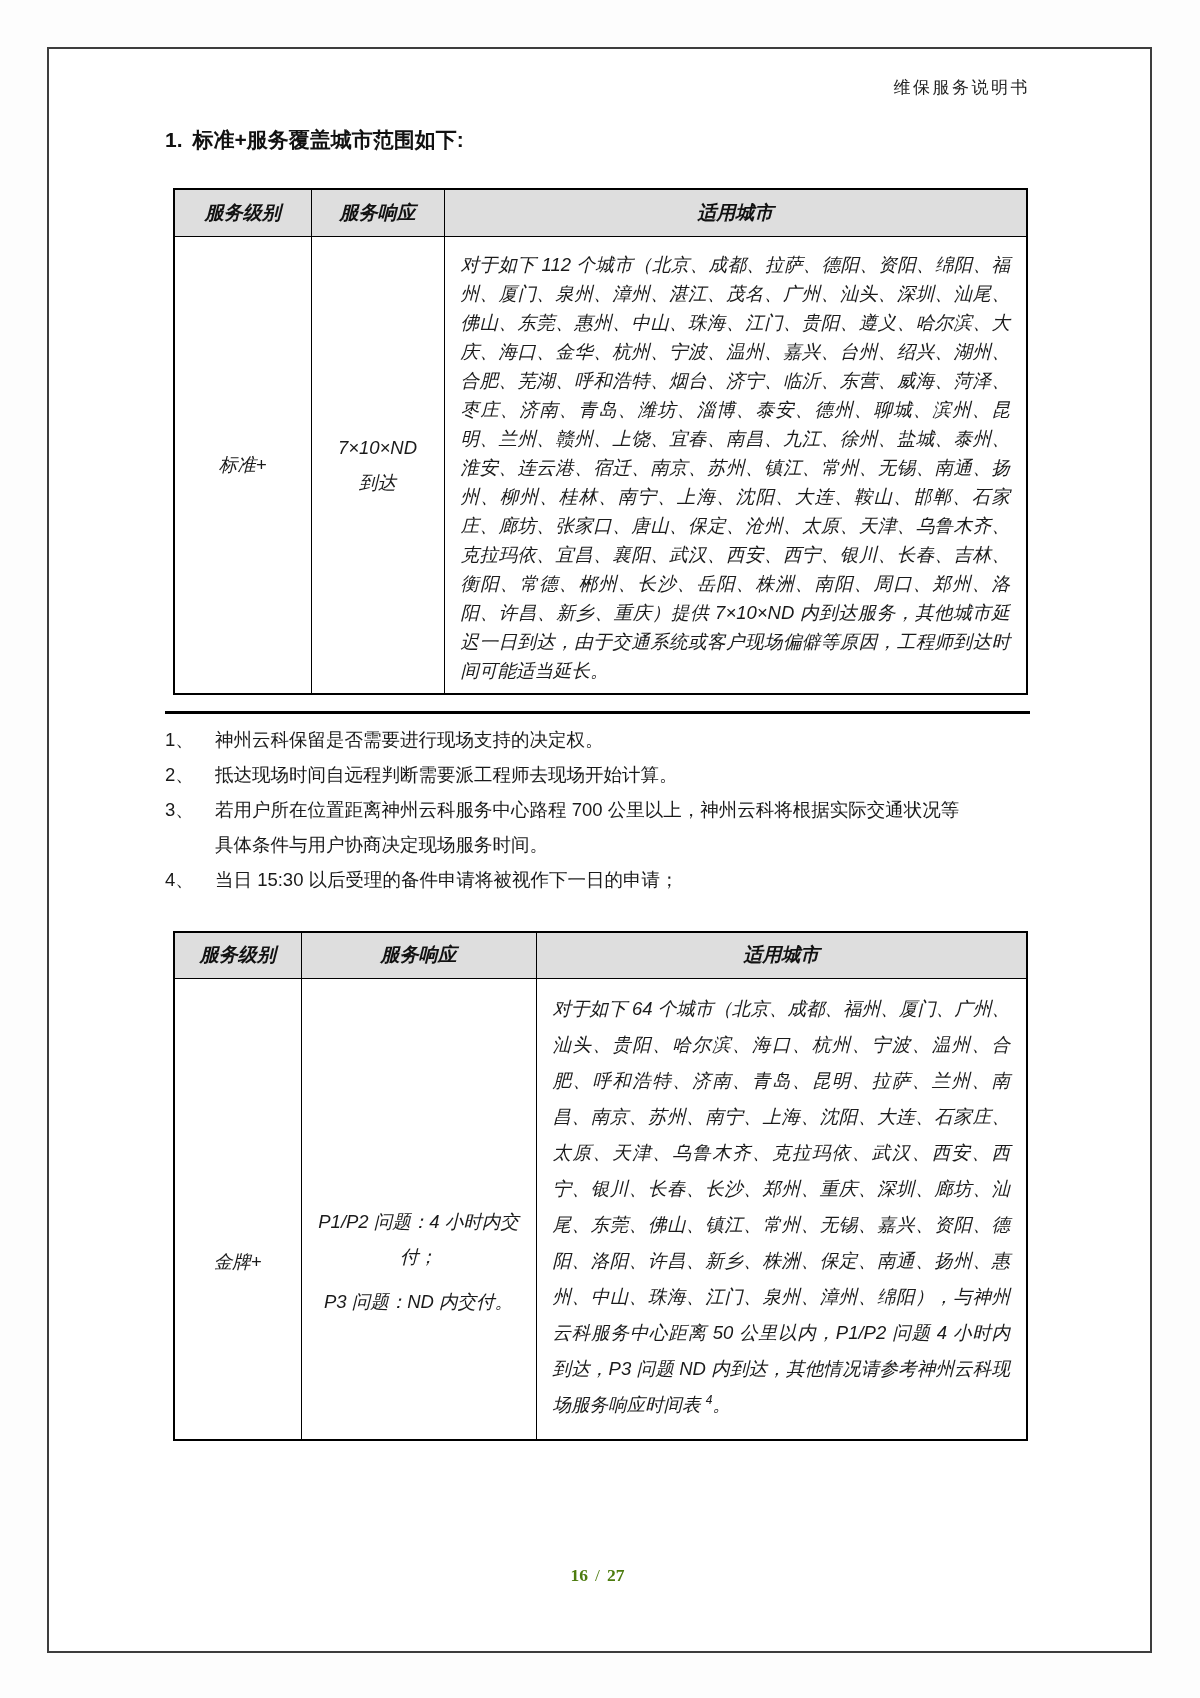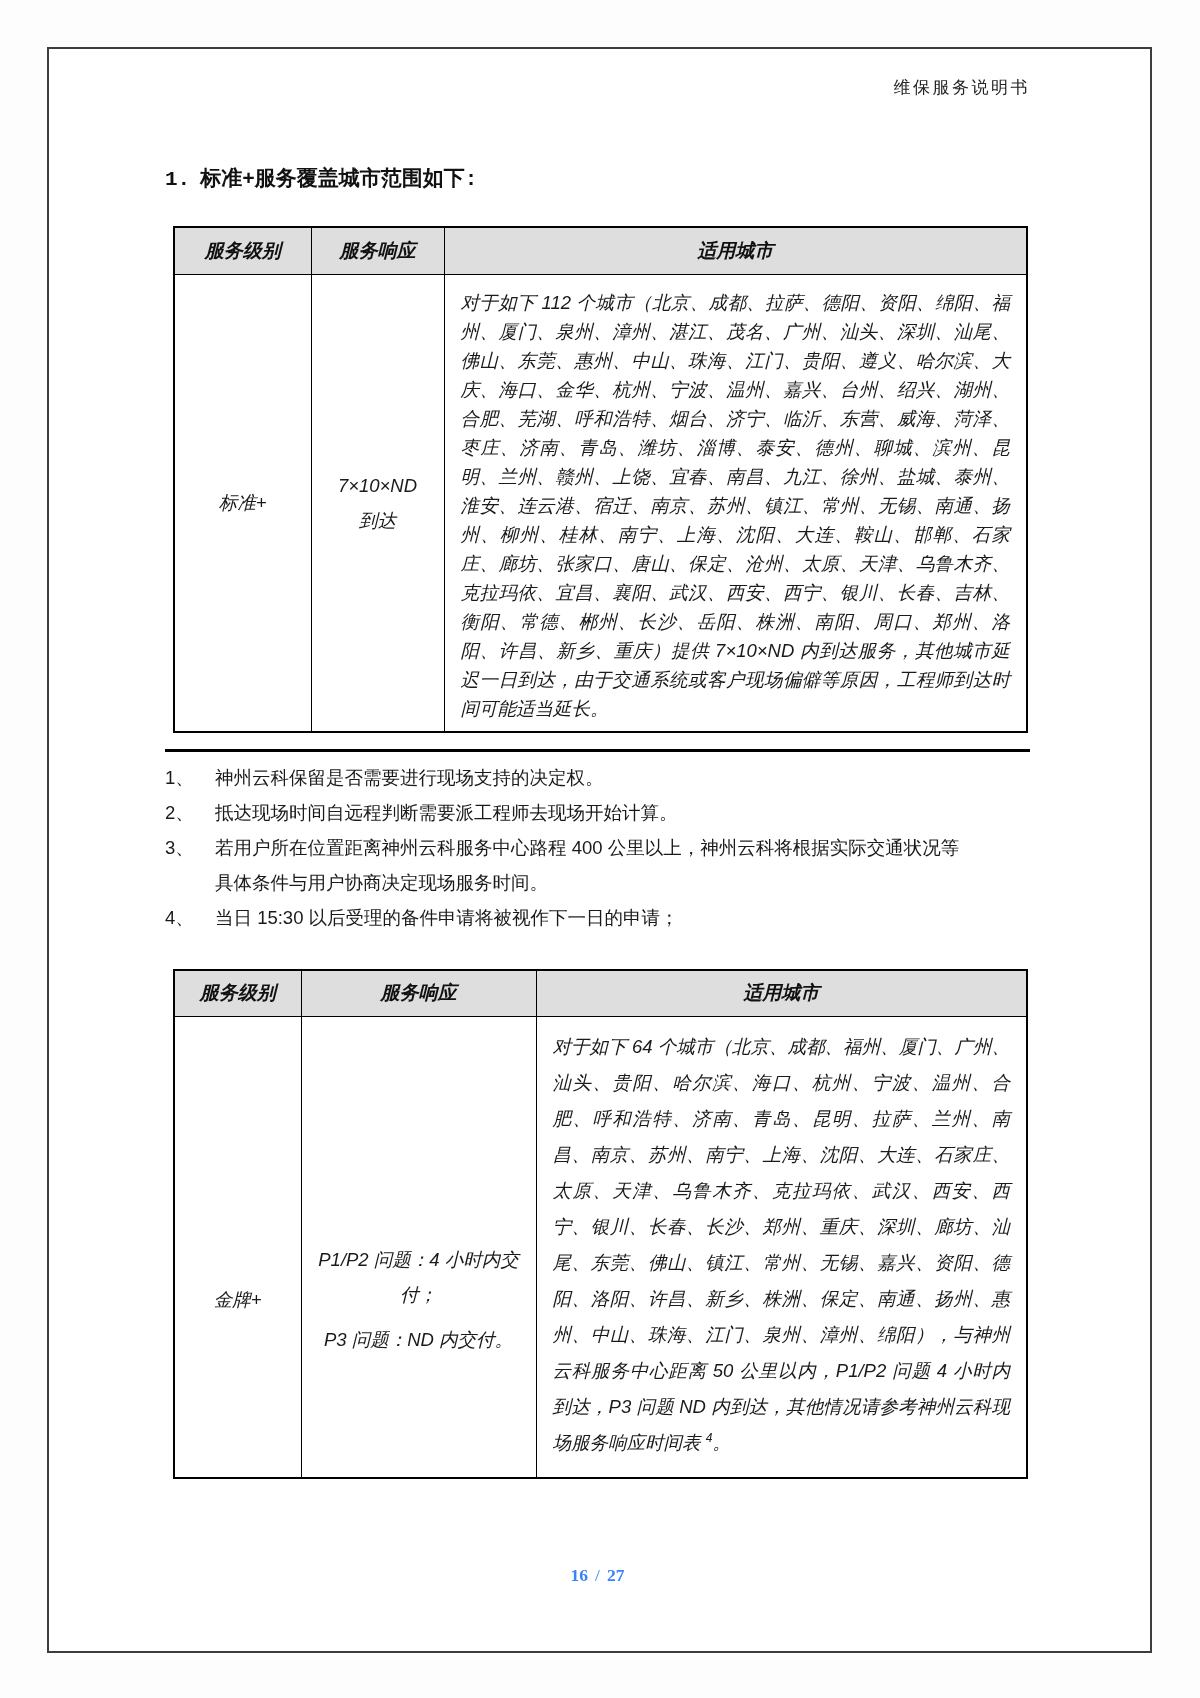--- a/index.html
+++ b/index.html
@@ -42,21 +42,21 @@
     letter-spacing: 2.5px;
     color: #222222;
   }
   .section-heading {
     margin: 0;
     font-size: 21px;
     font-weight: bold;
     color: #111111;
   }
   .section-heading .hnum { margin-right: 10px; }
-  .sh1 { margin-top: 65px; font-family: Liberation Mono, monospace; }
+  .sh1 { margin-top: 27px; }
   .sh2 { margin-top: 38px; }
 
   table.svc-table {
     border-collapse: collapse;
     margin-top: 34px;
     margin-left: 8px;
     width: 853px;
     border: 2.5px solid #000000;
     table-layout: fixed;
   }
@@ -127,21 +127,21 @@
 
   .page-footer {
     position: absolute;
     top: 1565px;
     left: 165px;
     width: 865px;
     text-align: center;
     font-family: "Liberation Serif", "DejaVu Serif", serif;
     font-size: 17.5px;
     font-weight: bold;
-    color: #3b82f6;
+    color: #4d7c0f;
   }
   .page-footer .sep {
     font-weight: normal;
     margin: 0 7px;
   }
 </style>
 </head>
 <body>
 
 <div class="page">
@@ -187,21 +187,21 @@
       <div class="note-item">
         <span class="note-num">1、</span>
         <span class="note-text">神州云科保留是否需要进行现场支持的决定权。</span>
       </div>
       <div class="note-item">
         <span class="note-num">2、</span>
         <span class="note-text">抵达现场时间自远程判断需要派工程师去现场开始计算。</span>
       </div>
       <div class="note-item">
         <span class="note-num">3、</span>
-        <span class="note-text">若用户所在位置距离神州云科服务中心路程 400 公里以上，神州云科将根据实际交通状况等具体条件与用户协商决定现场服务时间。</span>
+        <span class="note-text">若用户所在位置距离神州云科服务中心路程 700 公里以上，神州云科将根据实际交通状况等具体条件与用户协商决定现场服务时间。</span>
       </div>
       <div class="note-item">
         <span class="note-num">4、</span>
         <span class="note-text">当日 15:30 以后受理的备件申请将被视作下一日的申请；</span>
       </div>
     </div>
 
 
     <table class="svc-table t2">
       <colgroup>

